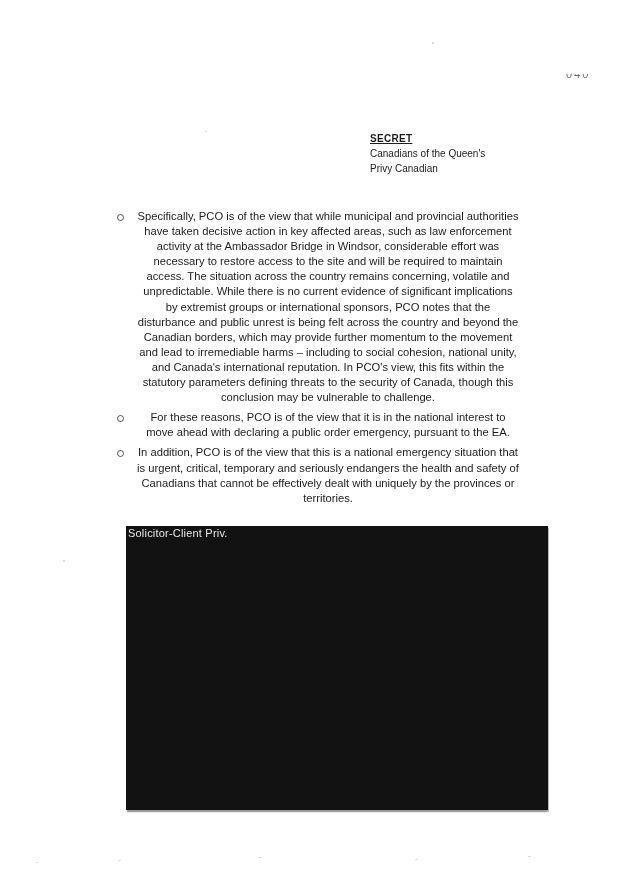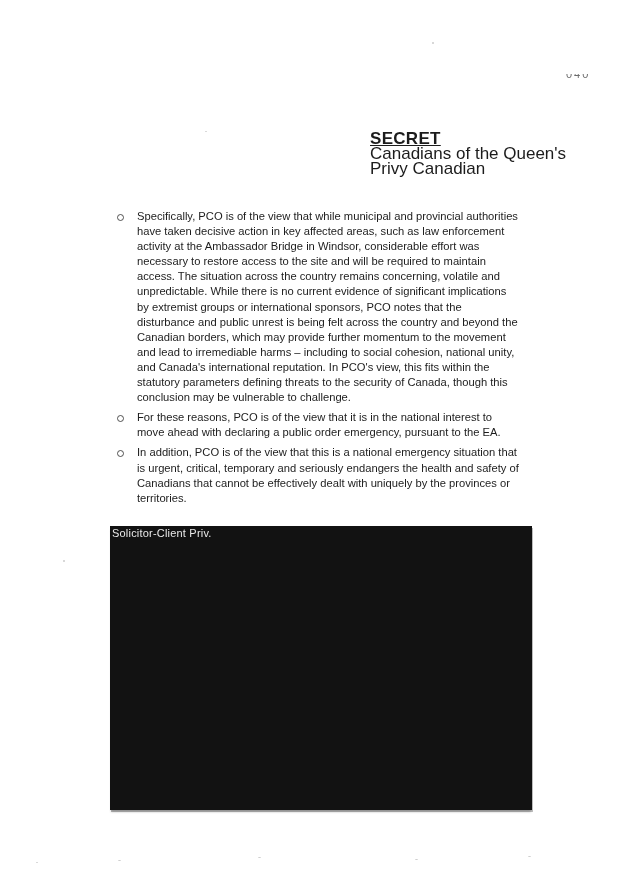--- a/index.html
+++ b/index.html
@@ -34,42 +34,42 @@
     letter-spacing: 2px;
     color: #3a3a3a;
     filter: blur(0.4px);
   }
 
   
   .classification {
     position: absolute;
     left: 370px;
     top: 131px;
-    font-size: 17px;
+    font-size: 10px;
     line-height: 15px;
     white-space: nowrap;
   }
   .classification .level {
     font-weight: bold;
     text-decoration: underline;
     letter-spacing: 0.3px;
   }
 
   
   .bullets {
     position: absolute;
     left: 115px;
     top: 209px;
     width: 404px;
     list-style: none;
     margin: 0;
     padding: 0;
     font-size: 11.2px;
     line-height: 15.1px;
-    text-align: left;
+    text-align: center;
   }
   .bullets li {
     position: relative;
     padding-left: 22px;
     margin: 0 0 5px 0;
   }
   .bullet-glyph {
     position: absolute;
     left: 2px;
     top: 5px;
@@ -80,21 +80,21 @@
     opacity: 0.8;
   }
   .bullet-text {
     display: block;
     filter: blur(0.18px);        
   }
 
   
   .redaction {
     position: absolute;
-    left: 110px;
+    left: 126px;
     top: 526px;
     width: 422px;
     height: 284px;
     background: #121212;
     box-shadow: 1px 2px 0 rgba(0,0,0,0.25), 0 3px 2px -1px rgba(120,120,120,0.45);
   }
   .redaction-label {
     position: absolute;
     left: 2px;
     top: 1px;

